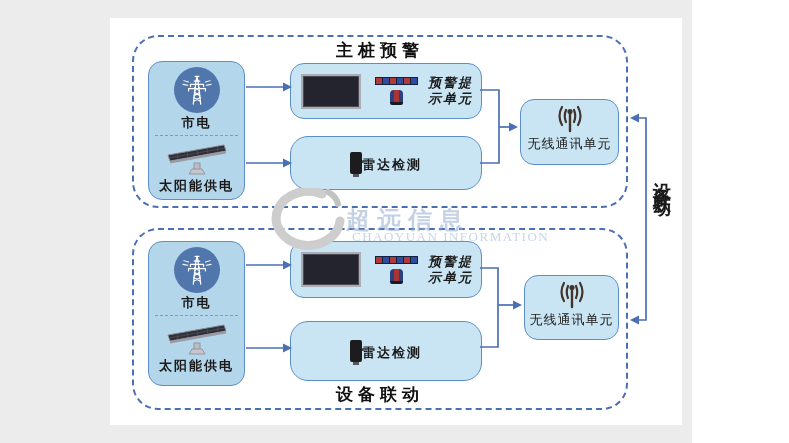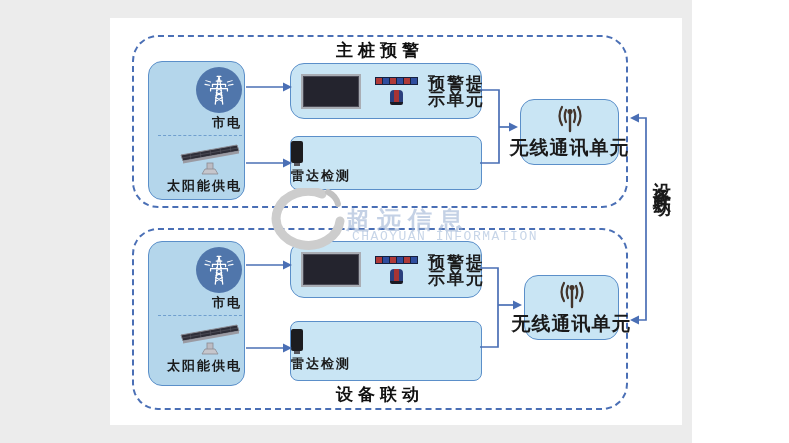--- a/index.html
+++ b/index.html
@@ -13,21 +13,21 @@
   
   .section{position:absolute;left:132px;width:496px;border:2px dashed #4a6fb5;border-radius:26px;box-sizing:border-box;}
   .section-a{top:35px;height:173px;}
   .section-b{top:228px;height:182px;}
   .section-title{position:absolute;left:0;right:0;text-align:center;font-size:17px;font-weight:bold;letter-spacing:5px;color:#111;}
   .section-a .section-title{top:2px;}
   .section-b .section-title{bottom:2px;}
 
   
   .power-box{position:absolute;background:#b4d6eb;border:1.5px solid #5b8fc9;border-radius:14px;box-sizing:border-box;
-    display:flex;flex-direction:column;align-items:flex-end;padding:3px 2px;}
+    display:flex;flex-direction:column;align-items:center;padding:3px 2px;}
   .section-a .power-box{left:14px;top:24px;width:97px;height:139px;}
   .section-b .power-box{left:14px;top:11px;width:97px;height:145px;}
   .power-circle{width:46px;height:46px;border-radius:50%;background:#5076ab;display:flex;align-items:center;justify-content:center;margin-top:2px;}
   .p-label{font-size:13px;font-weight:bold;margin-top:1px;letter-spacing:2px;white-space:nowrap;}
   .power-sep{width:92%;border-top:1.5px dashed #6f9fce;margin:3px 0 2px 0;}
   .solar-wrap{line-height:0;}
 
   
   .warning-box{position:absolute;background:#c9e5f4;border:1.5px solid #5b8fc9;border-radius:14px;box-sizing:border-box;
     display:flex;align-items:center;padding:0 6px;}
@@ -35,51 +35,51 @@
   .section-b .warning-box{left:156px;top:11px;width:192px;height:57px;}
   .screen{width:56px;height:31px;background:#24242e;border:2px solid #a9adb4;box-shadow:inset 0 0 0 1px #4a4a55;margin-left:4px;flex:none;}
   .lights{display:flex;flex-direction:column;align-items:center;margin-left:14px;flex:none;}
   .lightbar{display:flex;background:#15203f;padding:1px;gap:1px;}
   .lightbar span{width:6px;height:6px;display:block;}
   .seg-r{background:#b03a38;}
   .seg-b{background:#2f4d9e;}
   .beacon{width:13px;height:12px;margin-top:5px;border-radius:4px 4px 2px 2px;
     background:linear-gradient(90deg,#2a3f7d 0 4px,#a83434 4px 9px,#2a3f7d 9px);
     border-bottom:3px solid #1a1a24;}
-  .warn-label{margin-left:10px;font-size:17px;font-weight:bold;line-height:16px;text-align:center;letter-spacing:2px;white-space:nowrap;}
-
-  
-  .radar-box{position:absolute;background:#c9e5f4;border:1.5px solid #5b8fc9;border-radius:8px;box-sizing:border-box;
-    display:flex;flex-direction:column;align-items:flex-start;justify-content:center;}
+  .warn-label{margin-left:10px;font-size:13px;font-weight:bold;line-height:16px;text-align:center;letter-spacing:2px;white-space:nowrap;font-style:italic;}
+
+  
+  .radar-box{position:absolute;background:#c9e5f4;border:1.5px solid #5b8fc9;border-radius:18px;box-sizing:border-box;
+    display:flex;flex-direction:row;align-items:center;justify-content:center;}
   .section-a .radar-box{left:156px;top:99px;width:192px;height:54px;}
   .section-b .radar-box{left:156px;top:91px;width:192px;height:60px;}
   .radar-icon{position:relative;width:12px;height:22px;background:#1c1c1f;border-radius:2px;flex:none;}
   .radar-icon::after{content:"";position:absolute;left:3px;bottom:-3px;width:6px;height:3px;background:#55555c;}
   .r-label{font-size:13px;font-weight:bold;margin-top:4px;letter-spacing:2px;white-space:nowrap;}
 
   
   .wireless-box{position:absolute;background:#c9e5f4;border:1.5px solid #5b8fc9;border-radius:14px;box-sizing:border-box;
     display:flex;flex-direction:column;align-items:center;}
   .section-a .wireless-box{left:386px;top:62px;width:99px;height:66px;}
   .section-b .wireless-box{left:390px;top:45px;width:95px;height:65px;}
   .antenna-wrap{line-height:0;margin-top:5px;}
-  .w-label{font-size:19px;font-weight:bold;margin-top:2px;letter-spacing:1px;white-space:nowrap;}
+  .w-label{font-size:13px;font-weight:normal;margin-top:2px;letter-spacing:1px;white-space:nowrap;}
 
   
   .wires{position:absolute;left:0;top:0;pointer-events:none;}
 
   
   .linkage-label{position:absolute;left:650px;top:167px;writing-mode:vertical-rl;
     font-size:18px;font-weight:bold;letter-spacing:6px;color:#1a1a1a;}
 
   
   .watermark{position:absolute;left:248px;top:184px;width:330px;height:64px;pointer-events:none;z-index:6;}
   .wm-swoosh{position:absolute;left:0;top:4px;line-height:0;}
   .wm-cn{position:absolute;left:98px;top:20px;font-size:24px;font-weight:bold;letter-spacing:7px;color:rgba(148,172,208,0.55);white-space:nowrap;}
-  .wm-en{position:absolute;left:104px;top:45px;font-size:13px;letter-spacing:1.5px;color:rgba(165,188,218,0.62);white-space:nowrap;font-family:Liberation Mono, monospace;}
+  .wm-en{position:absolute;left:104px;top:45px;font-size:13px;letter-spacing:1.5px;color:rgba(165,188,218,0.62);white-space:nowrap;font-family:Liberation Serif, serif;}
 </style>
 </head>
 <body>
 
 <div class="stage">
   <div class="panel"></div>
 
   <div class="section section-a">
     <div class="section-title">主桩预警</div>
 

